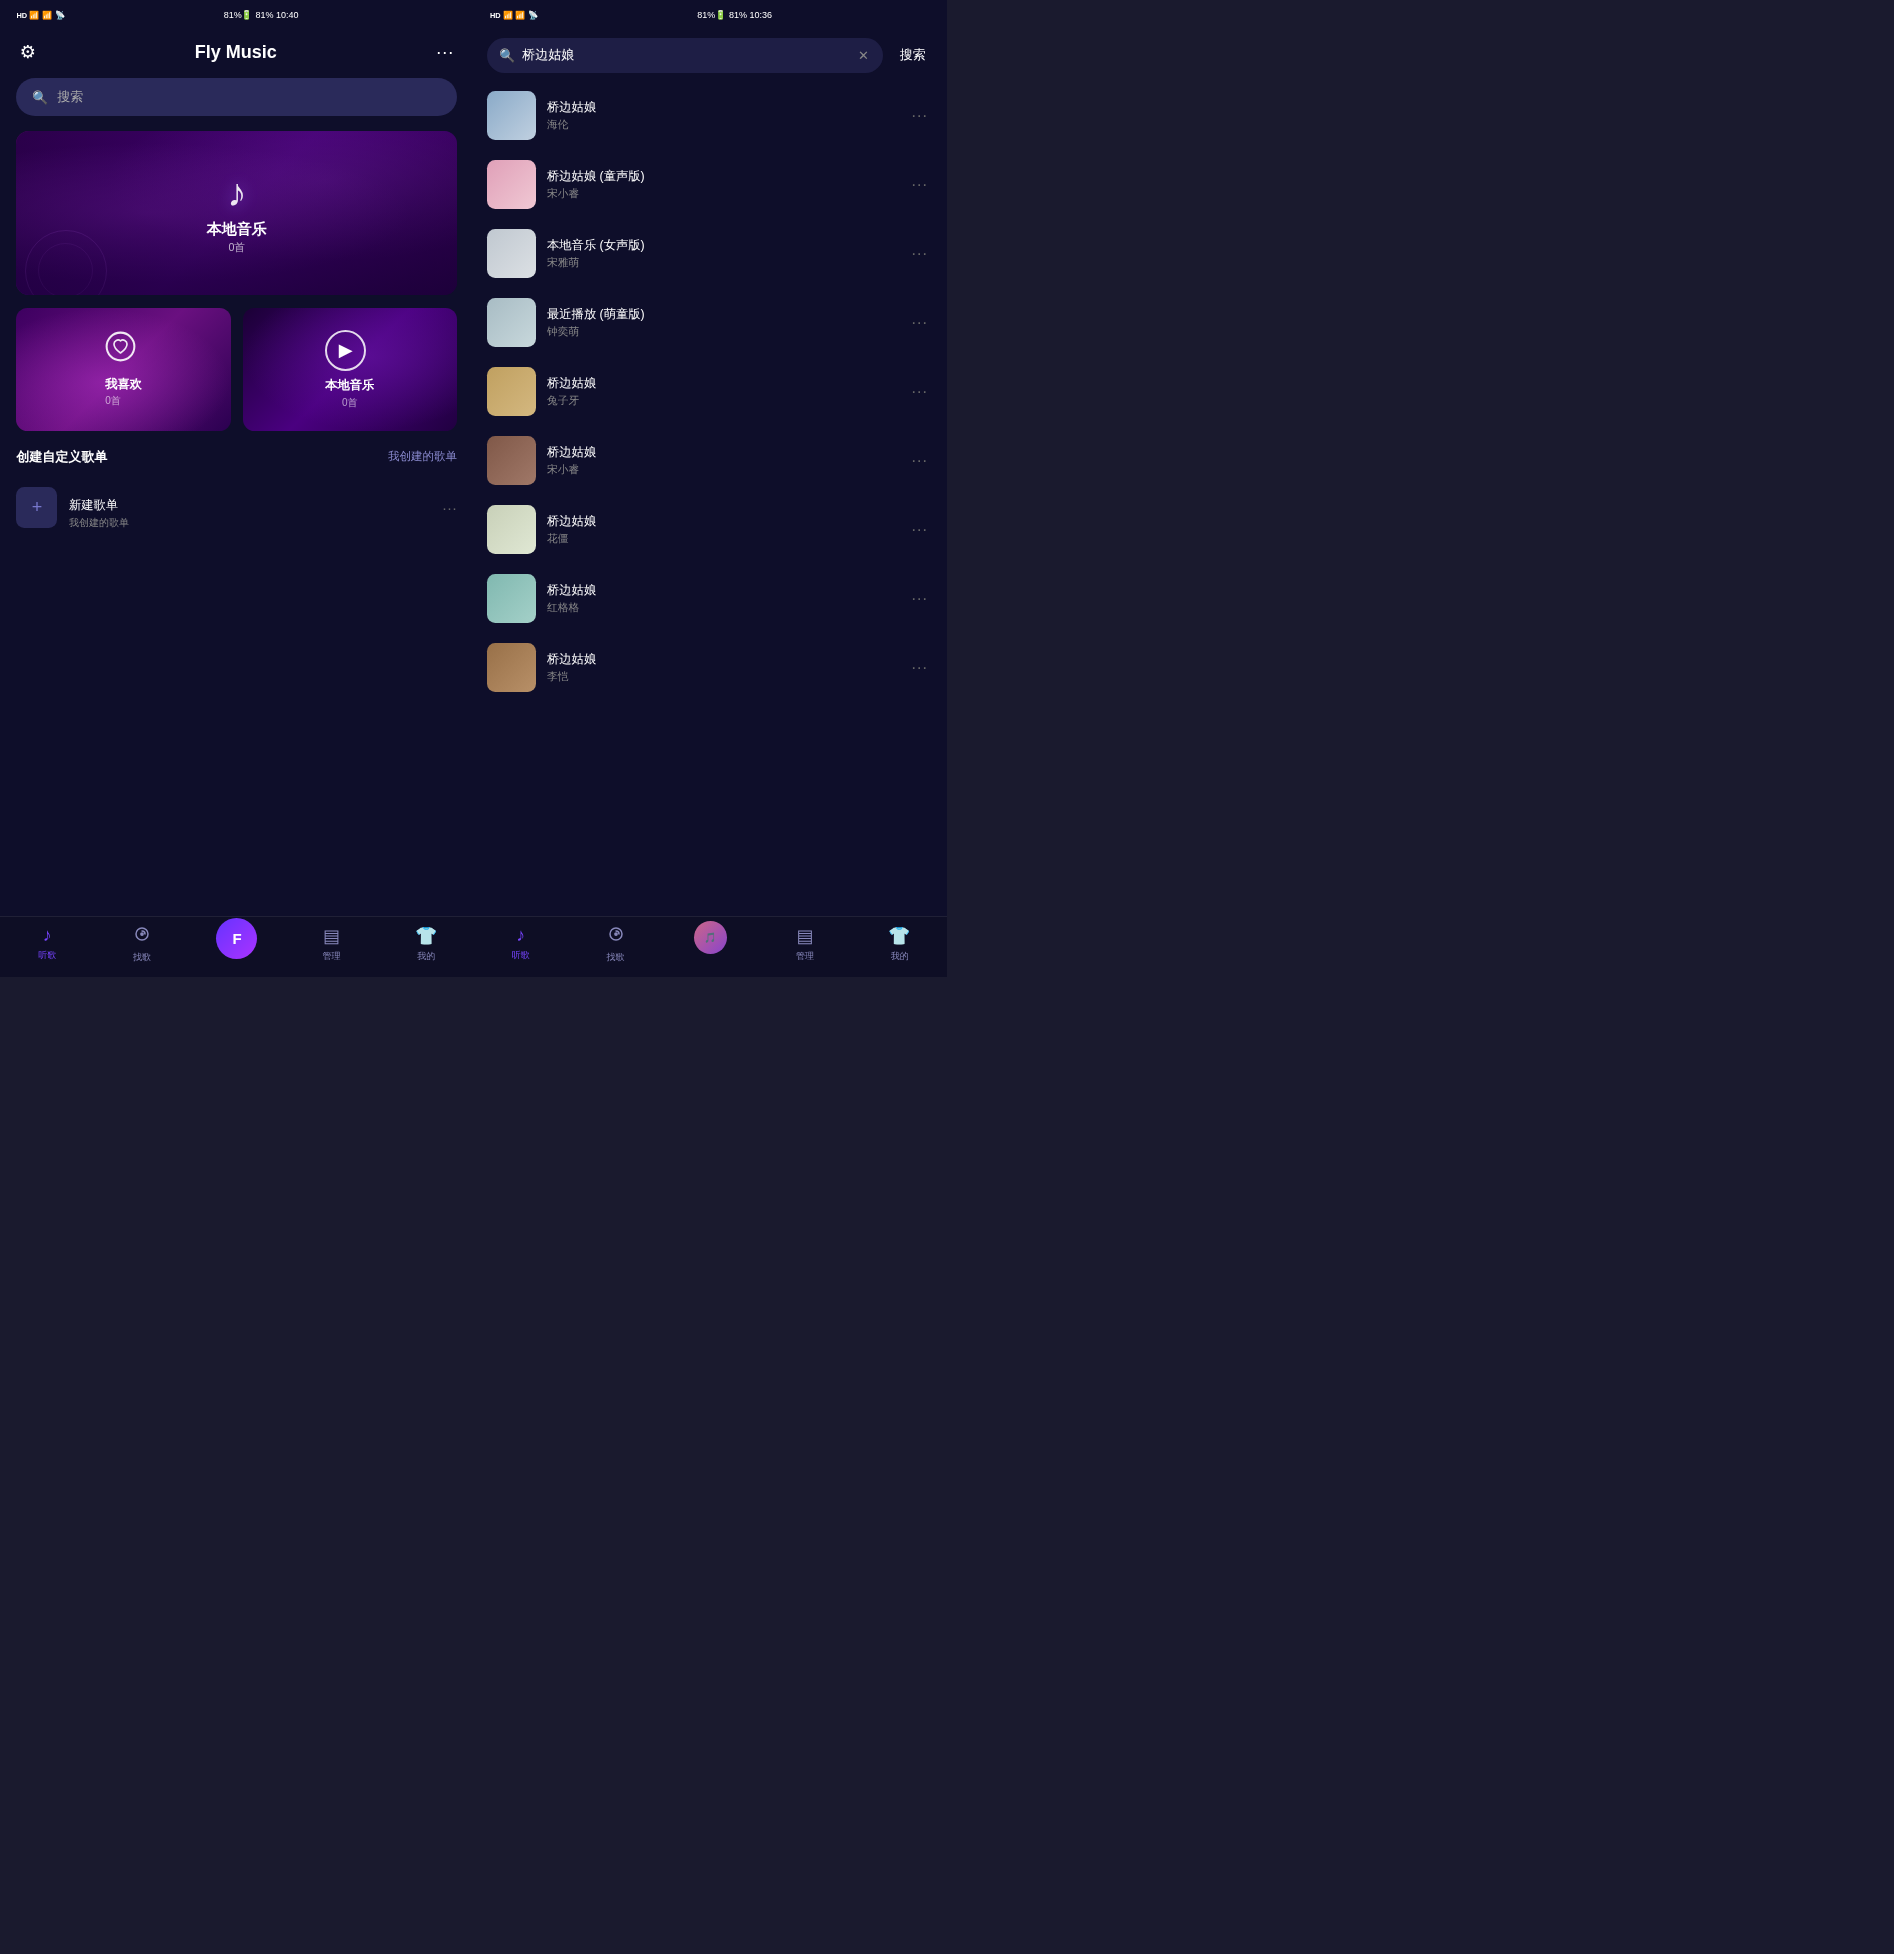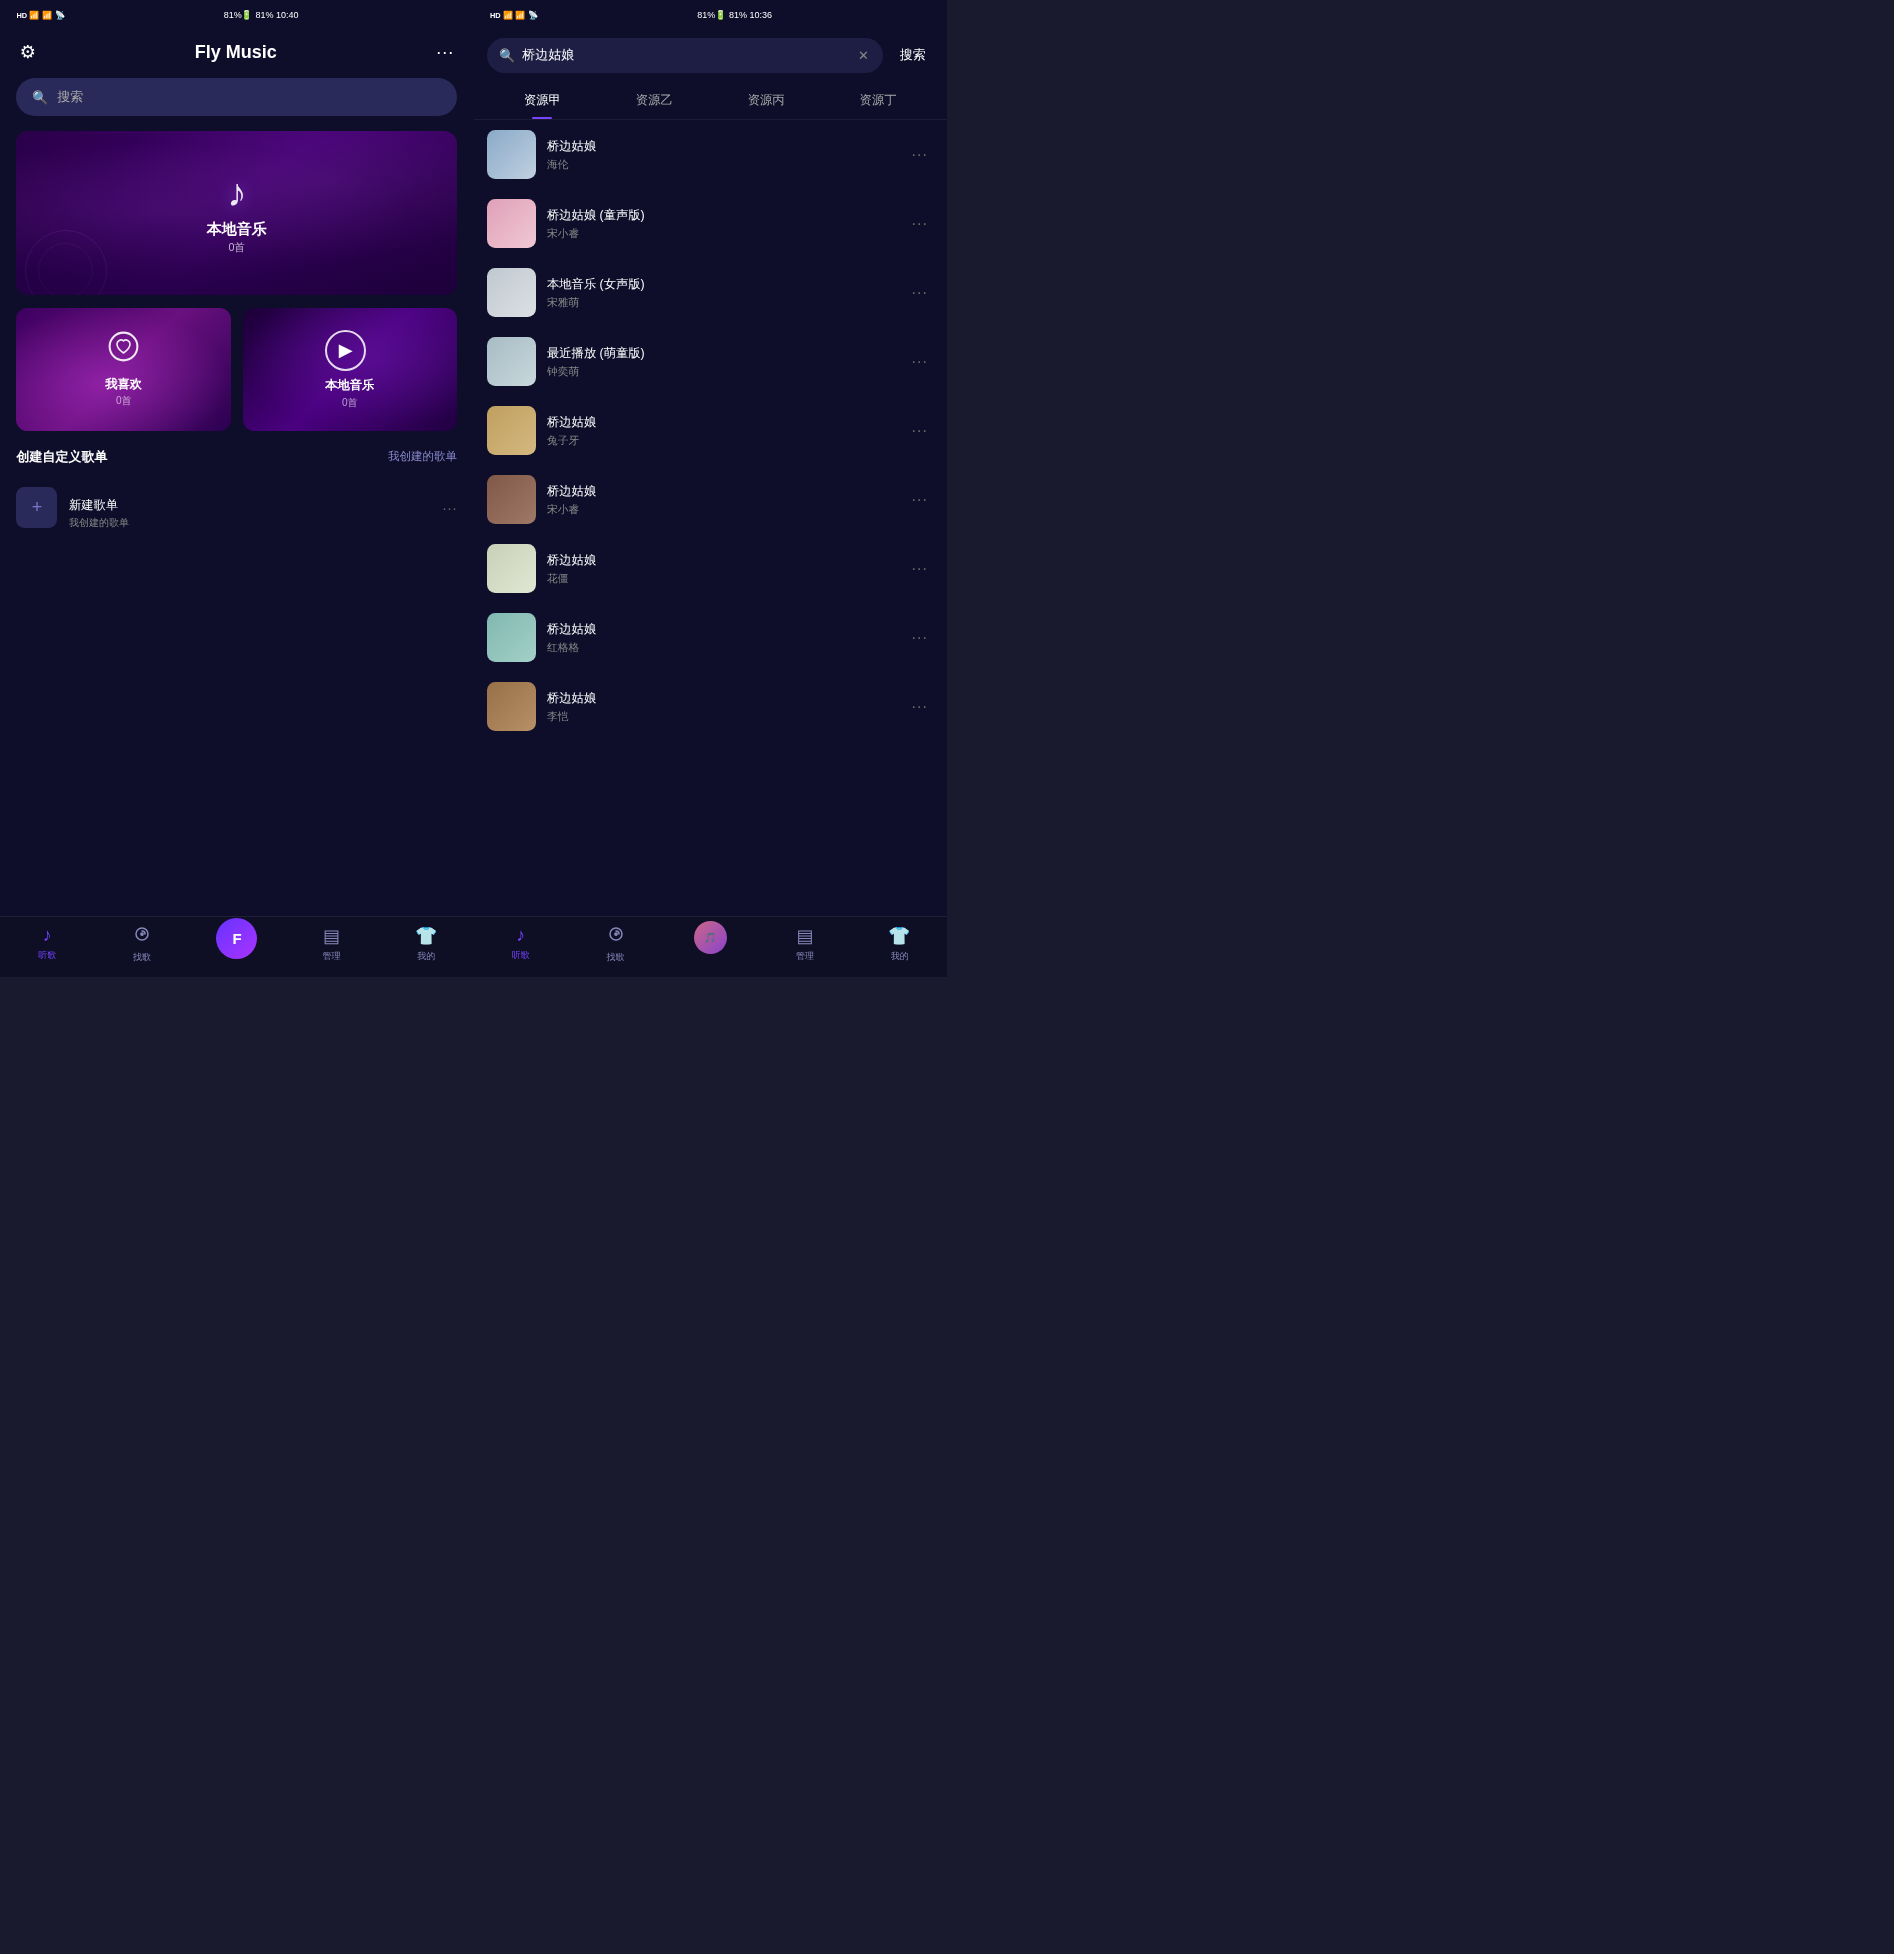--- a/index.html
+++ b/index.html
@@ -441,21 +441,21 @@
     <div class="banner-content">
       <div class="banner-note">♪</div>
       <div class="banner-title">本地音乐</div>
       <div class="banner-subtitle">0首</div>
     </div>
   </div>
 
   <div class="grid-cards">
     <div class="grid-card left-card">
       <div style="position:absolute;inset:0;background:radial-gradient(ellipse at 40% 60%, rgba(180,50,200,0.5),transparent 70%);"></div>
-      <div style="position:relative;z-index:1;text-align:center;">
+      <div style="position:relative;z-index:1;text-align:left;">
         <div class="card-icon">
           <svg width="31" height="31" viewBox="0 0 38 38" fill="none">
             <circle cx="19" cy="19" r="17" stroke="white" stroke-width="2.5"></circle>
             <path d="M19 27s-8-5.5-8-11a5 5 0 0 1 8-4 5 5 0 0 1 8 4c0 5.5-8 11-8 11z" fill="none" stroke="white" stroke-width="2" stroke-linejoin="round"></path>
           </svg>
         </div>
         <div class="card-title">我喜欢</div>
         <div class="card-subtitle">0首</div>
       </div>
     </div>
@@ -530,26 +530,20 @@
 
   <div class="search-top-bar">
     <div class="search-input-wrap">
       <span style="color:#888;">🔍</span>
       <input type="text" value="桥边姑娘" style="">
       <span class="search-clear">✕</span>
     </div>
     <span class="search-btn">搜索</span>
   </div>
 
-  <div class="tabs-row">
-    <div class="tab-item active">资源甲</div>
-    <div class="tab-item">资源乙</div>
-    <div class="tab-item">资源丙</div>
-    <div class="tab-item">资源丁</div>
-  </div>
 
   <div class="results-list">
 
     <div class="result-item">
       <div class="result-thumb thumb-1" style="background: linear-gradient(135deg, #8aaac8, #c0d0e0);"></div>
       <div class="result-text">
         <div class="result-title">桥边姑娘</div>
         <div class="result-artist">海伦</div>
       </div>
       <div class="result-more">···</div>

